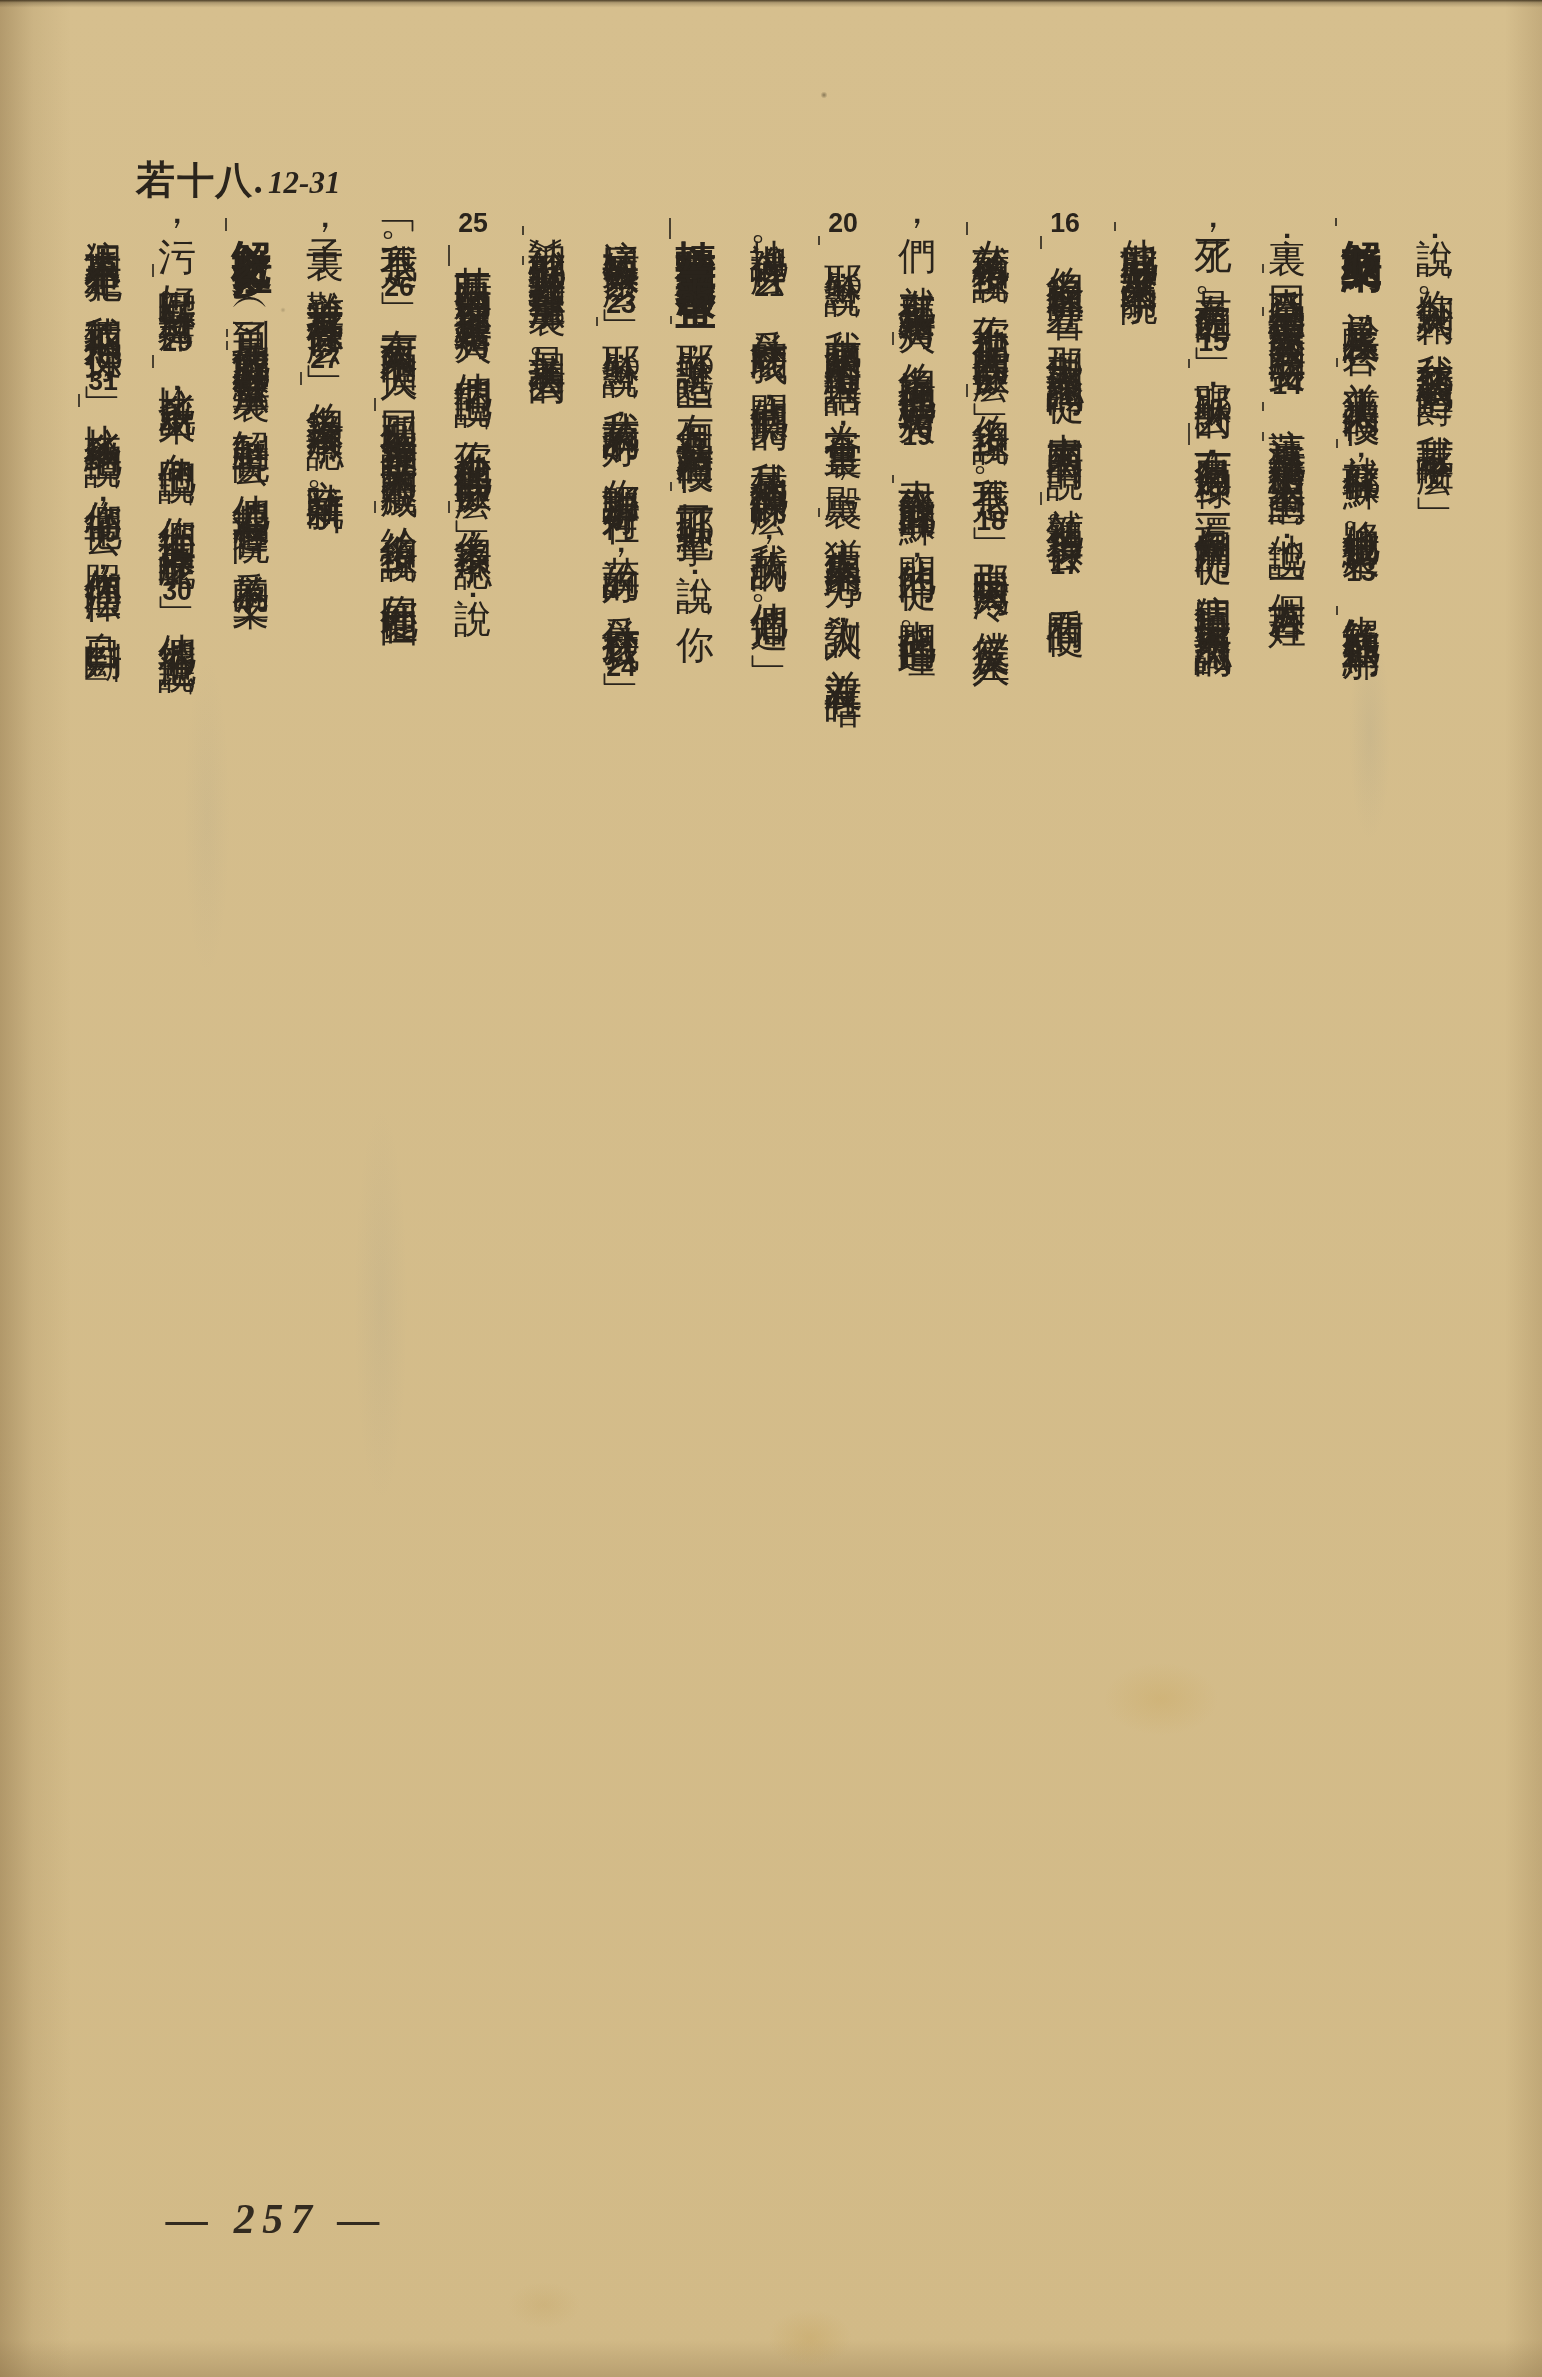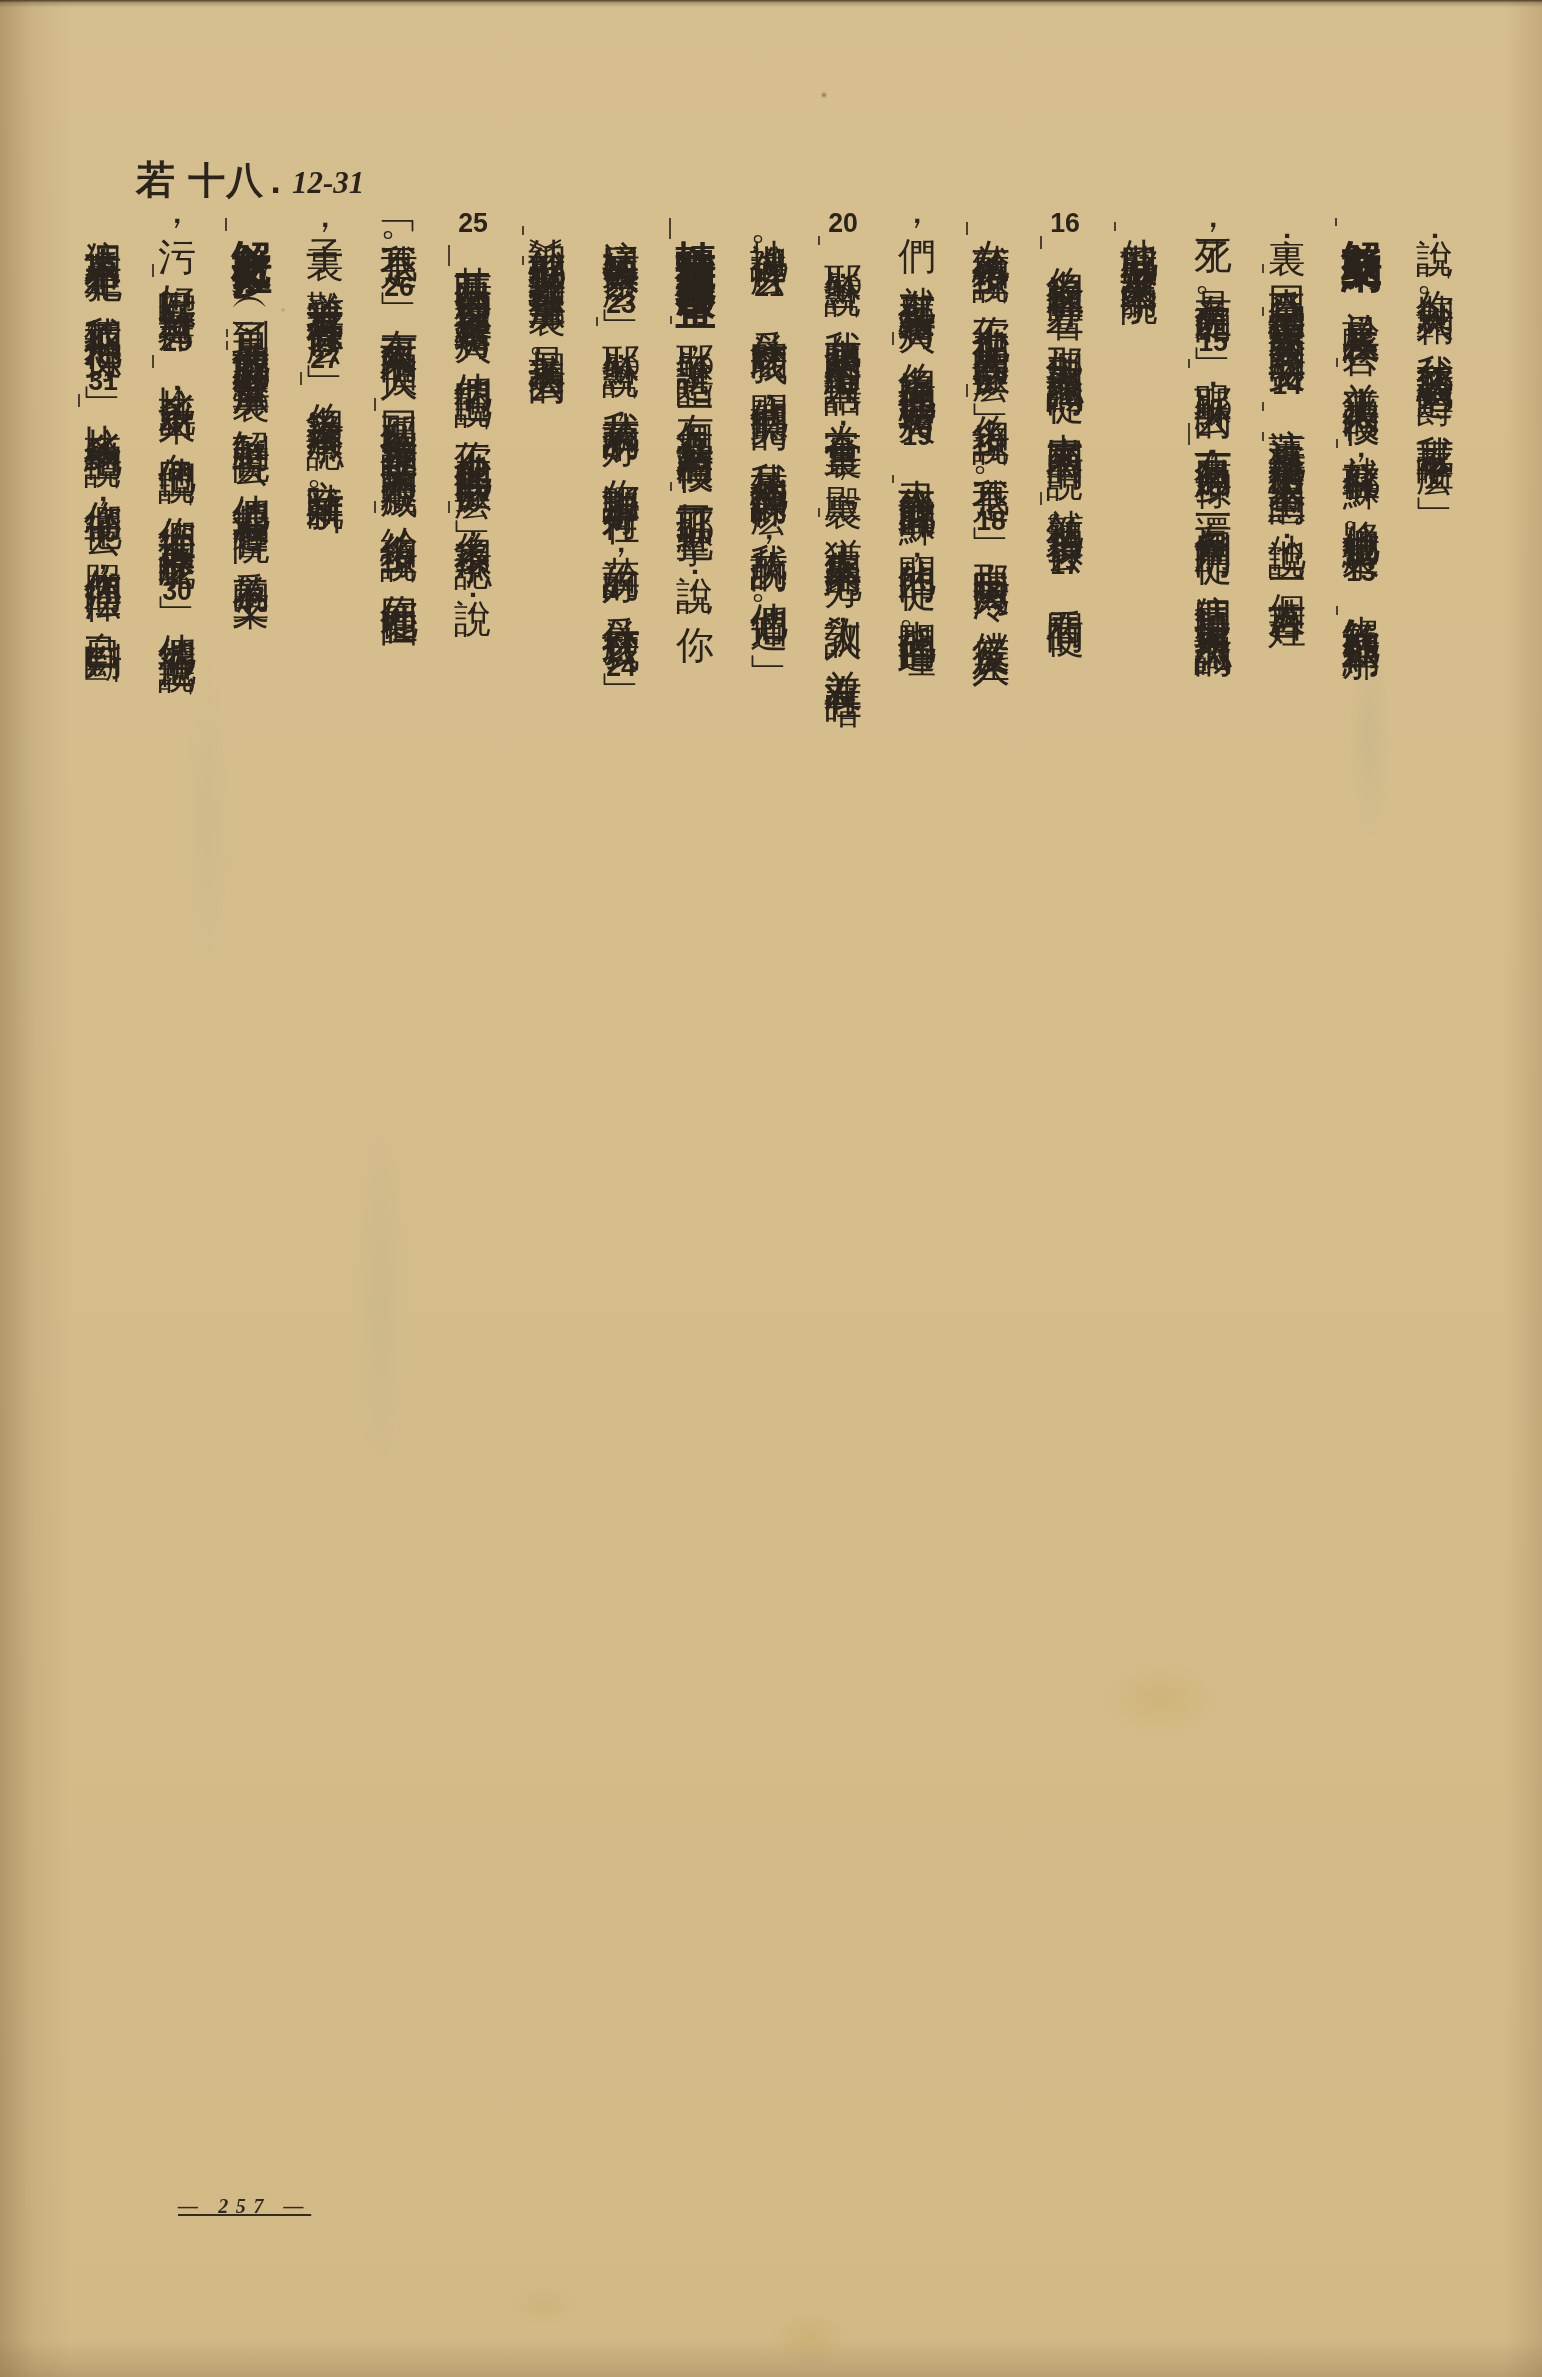--- a/index.html
+++ b/index.html
@@ -24,21 +24,21 @@
       linear-gradient(to top, rgba(115,90,52,0.28) 0px, rgba(115,90,52,0) 38px),
       linear-gradient(var(--paper,#d6bf8e), #d2ba87);
   }
   
   .running-head{
     position:absolute;left:136px;top:153px;
     white-space:nowrap;
     font-weight:700;
   }
   .running-head .book{font-size:39px;letter-spacing:2.2px;}
-  .running-head .chapter{font-size:37px;margin-left:11px;letter-spacing:1.1px;font-family:Liberation Mono, monospace;}
+  .running-head .chapter{font-size:37px;margin-left:0;letter-spacing:1.1px;}
   .running-head .range{font-size:31px;margin-left:4.3px;font-style:italic;font-weight:700;}
   
   .text-block{
     position:absolute;left:52px;top:209px;
     width:1420px;height:2033px;
     writing-mode:vertical-rl;
     text-orientation:mixed;
     font-size:38px;
     letter-spacing:4.3px;
     line-height:74px;
@@ -59,25 +59,24 @@
   .verse{
     text-combine-upright:all;
     -webkit-text-combine:horizontal;
     font-weight:700;
     font-size:27px;
     letter-spacing:0;
     font-family:"Liberation Sans", sans-serif;
   }
   
   .page-number{
-    position:absolute;left:178px;top:2195px;
-    font-size:20px;font-style:italic;font-weight:600;
+    position:absolute;left:166px;top:2195px;
+    font-size:42px;font-style:italic;font-weight:600;
     letter-spacing:7.6px;
     color:#332b20;
-    text-decoration:underline;
   }
 </style>
 </head>
 <body>
 
 <div class="page">
 
   <div class="running-head">
     <span class="book">若</span><span class="chapter">十八.</span><span class="range">12-31</span>
   </div>

